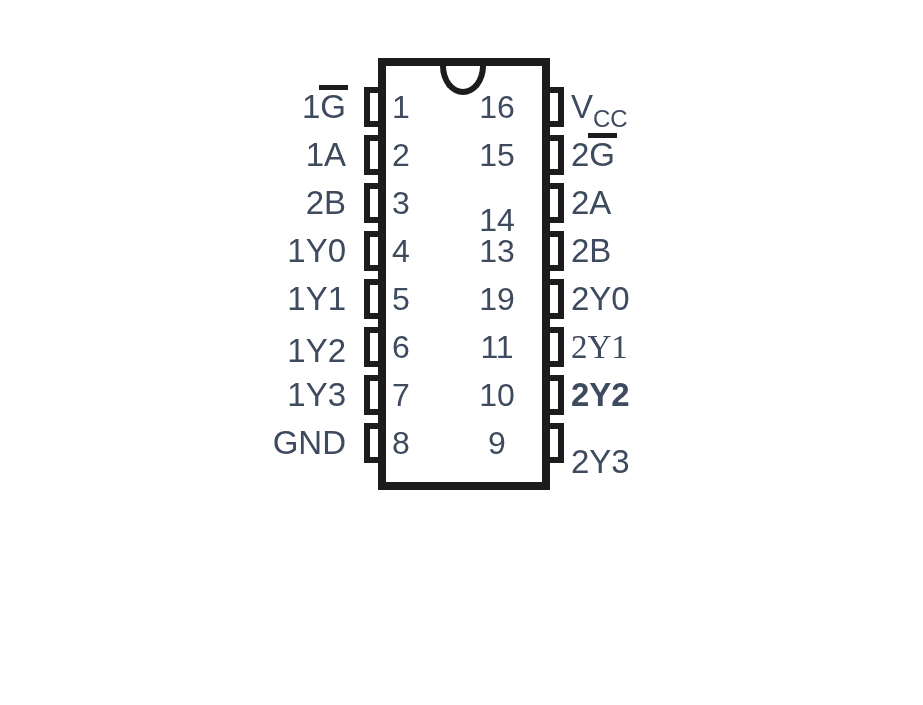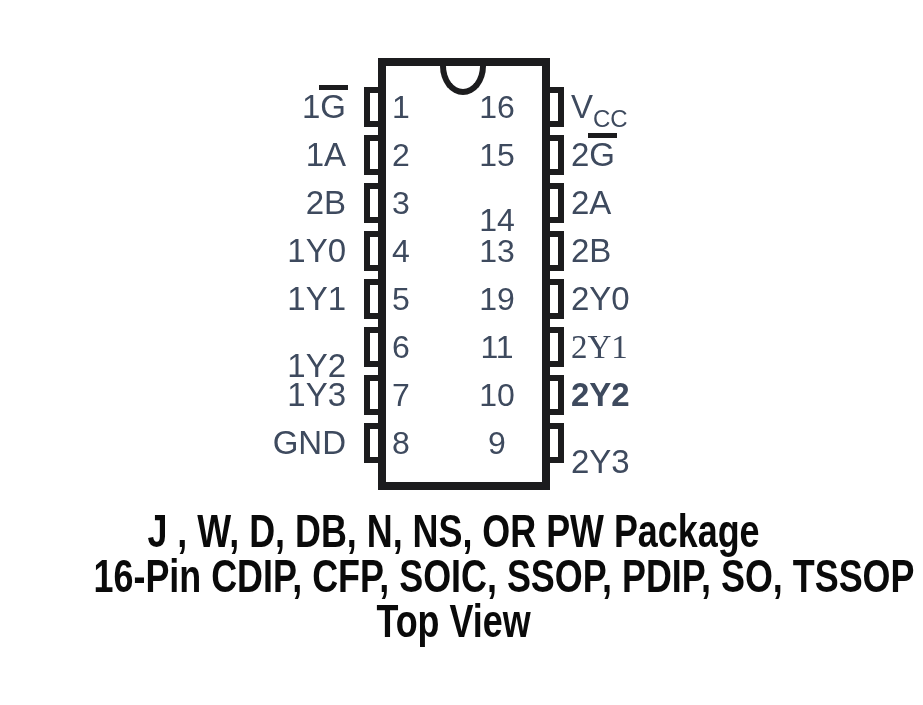--- a/index.html
+++ b/index.html
@@ -71,21 +71,21 @@
       <div class="num l" style="top: 183px;">3</div>
       <div class="lbl l" style="top: 183px;"><span>2B</span></div>
       <div class="pin l" style="top: 231px;"></div>
       <div class="num l" style="top: 231px;">4</div>
       <div class="lbl l" style="top: 231px;"><span>1Y0</span></div>
       <div class="pin l" style="top: 279px;"></div>
       <div class="num l" style="top: 279px;">5</div>
       <div class="lbl l" style="top: 279px;"><span>1Y1</span></div>
       <div class="pin l" style="top: 327px;"></div>
       <div class="num l" style="top: 327px;">6</div>
-      <div class="lbl l" style="top: 346px;"><span>1Y2</span></div>
+      <div class="lbl l" style="top: 331px;"><span>1Y2</span></div>
       <div class="pin l" style="top: 375px;"></div>
       <div class="num l" style="top: 375px;">7</div>
       <div class="lbl l" style="top: 375px;"><span>1Y3</span></div>
       <div class="pin l" style="top: 423px;"></div>
       <div class="num l" style="top: 423px;">8</div>
       <div class="lbl l" style="top: 423px;"><span>GND</span></div>
       <div class="pin r" style="top: 87px;"></div>
       <div class="num r" style="top: 87px;">16</div>
       <div class="lbl r" style="top: 87px;"><span>V<span class="sub">CC</span></span></div>
       <div class="pin r" style="top: 135px;"></div>
@@ -105,18 +105,13 @@
       <div class="lbl r" style="top: 327px; font-family: Liberation Serif, serif;"><span>2Y1</span></div>
       <div class="pin r" style="top: 375px;"></div>
       <div class="num r" style="top: 375px;">10</div>
       <div class="lbl r" style="top: 375px; font-weight: bold;"><span>2Y2</span></div>
       <div class="pin r" style="top: 423px;"></div>
       <div class="num r" style="top: 423px;">9</div>
       <div class="lbl r" style="top: 423px; margin-top: 19px;"><span>2Y3</span></div>
     </div>
   <div class="ic-body"></div>
   <div class="notch"></div>
-  <div class="caption">
-    <div class="cap-line">J , W, D, DB, N, NS, OR PW Package</div>
-    <div class="cap-line">16-Pin CDIP, CFP, SOIC, SSOP, PDIP, SO, TSSOP</div>
-    <div class="cap-line">Top View</div>
-  </div>
 </div>
 
 </body></html>

